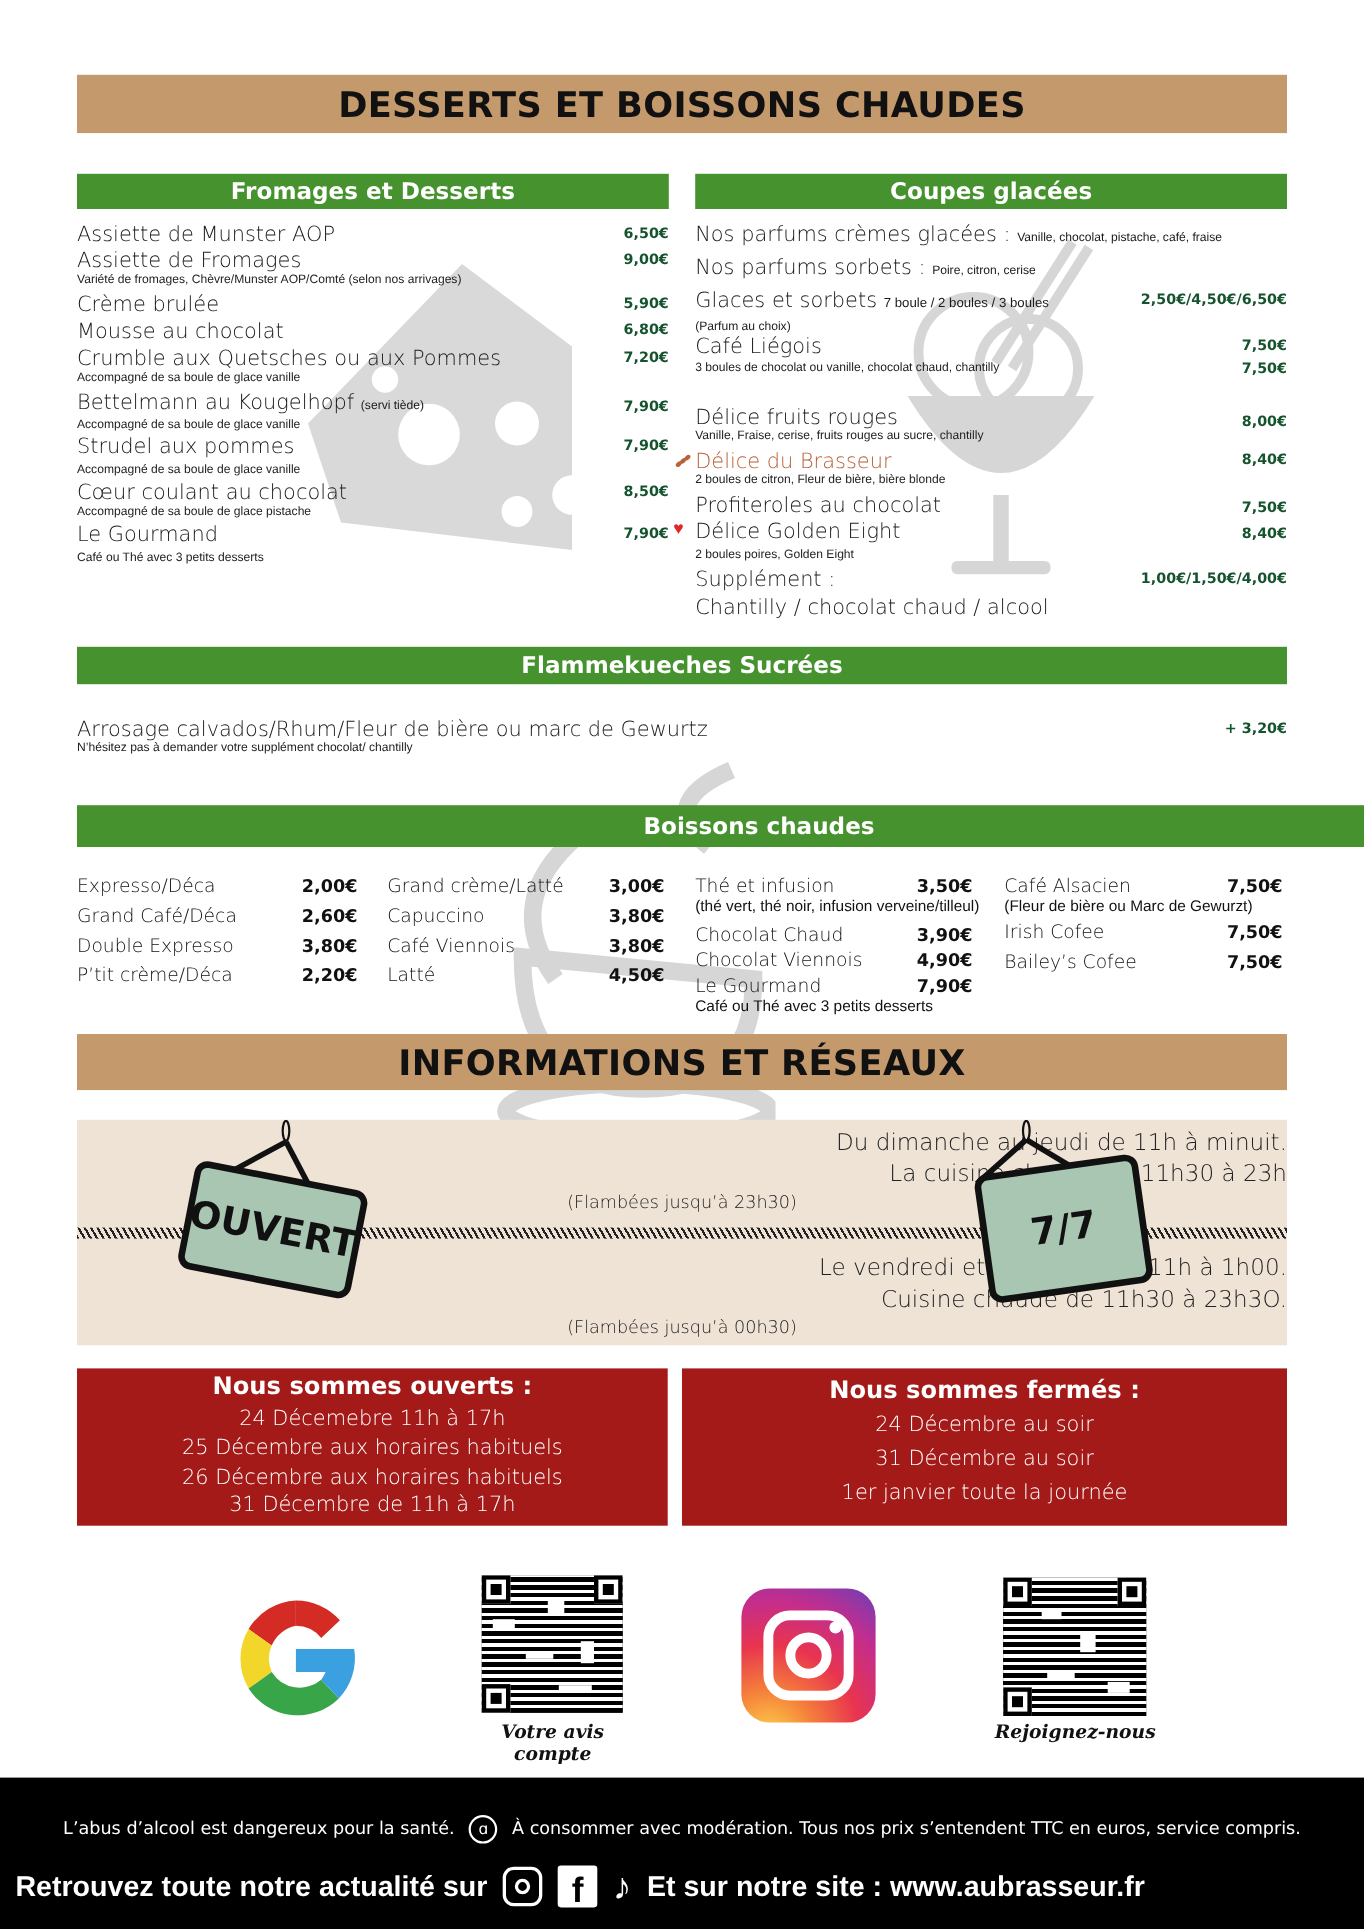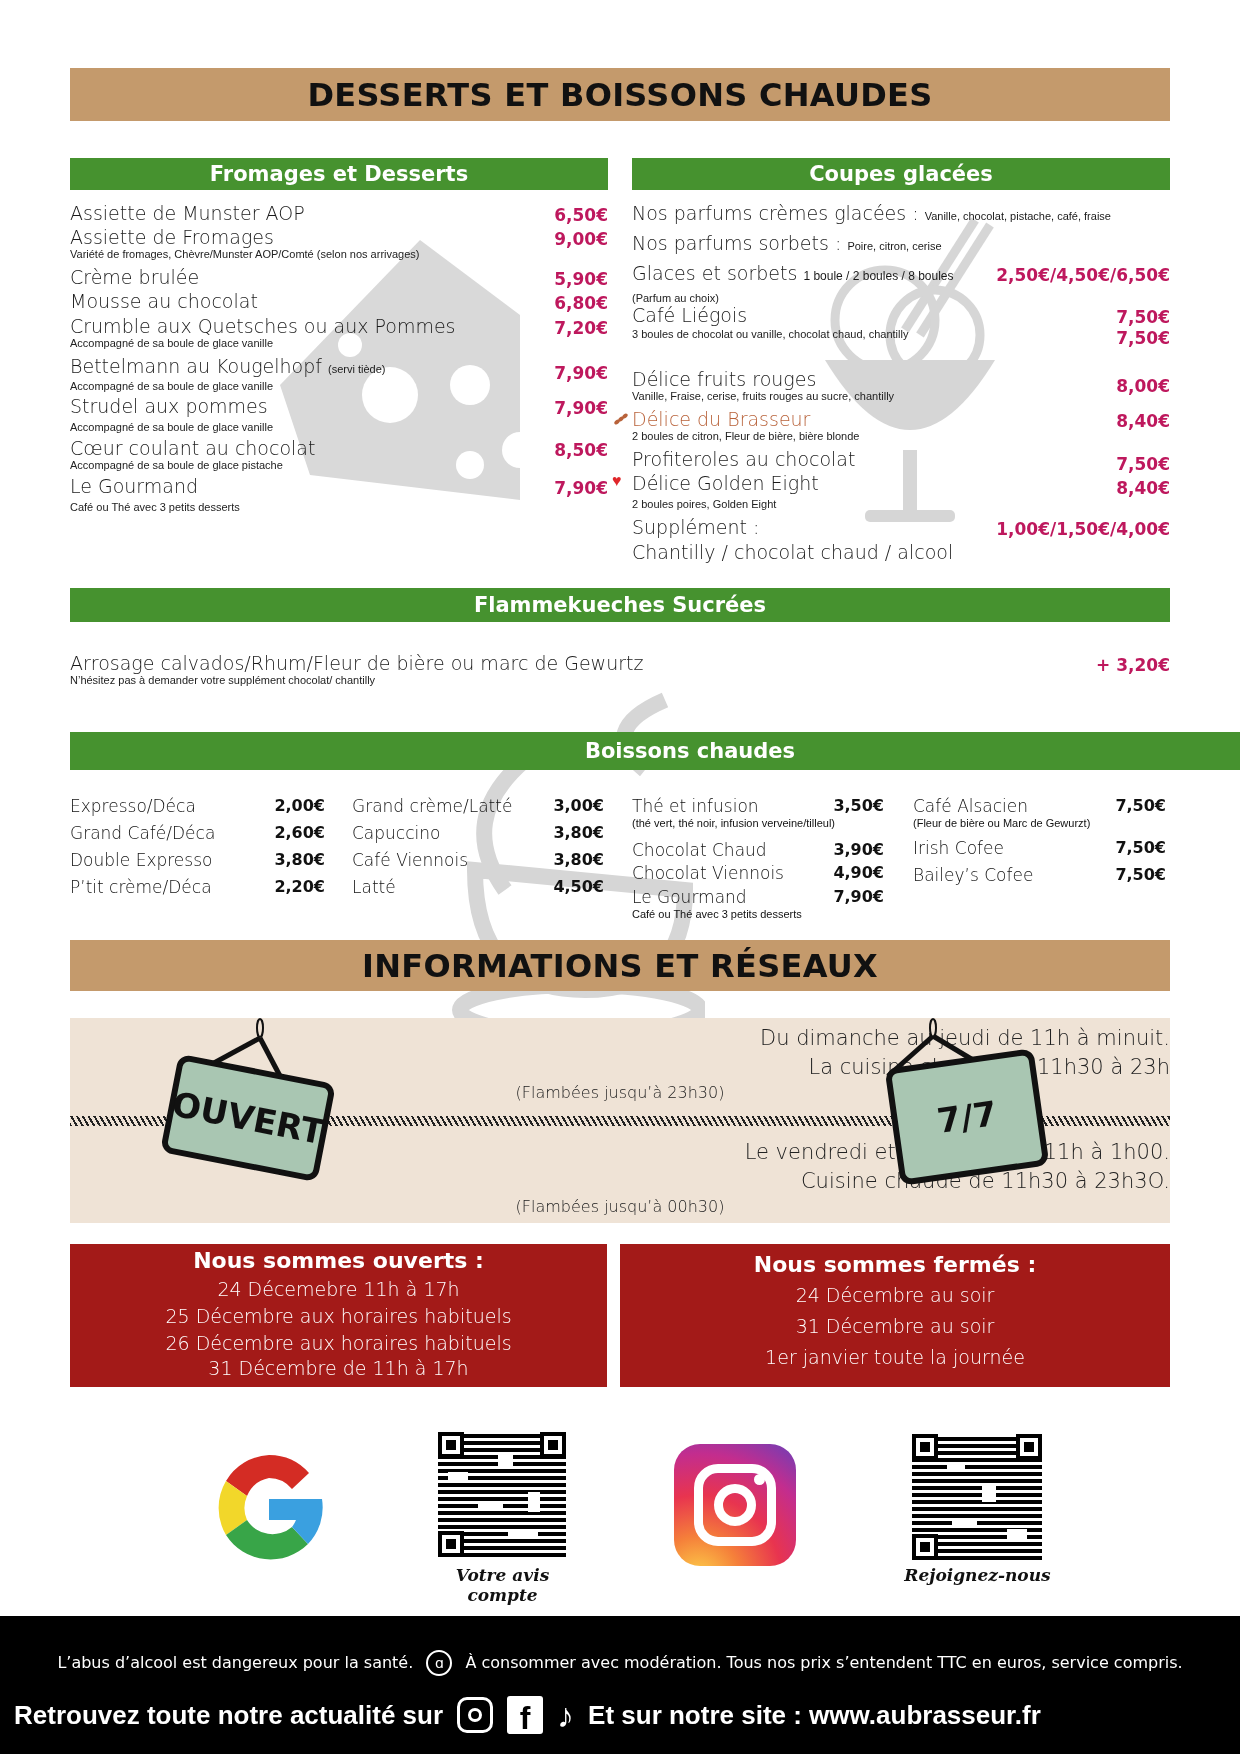--- a/index.html
+++ b/index.html
@@ -12,29 +12,29 @@
 
   .bar-green { position: absolute; height: 32px; background: #46922f; display: flex; align-items: center; justify-content: center; }
   .bar-green span { color: #fff; font-family: "DejaVu Sans", sans-serif; font-weight: bold; font-size: 21px; }
 
   .wm { position: absolute; z-index: 0; }
   .col { position: absolute; z-index: 1; }
 
   .item { position: relative; }
   .item .name { font-family: "DejaVu Sans", sans-serif; font-size: 19px; font-weight: 300; color: #1a1a1a; white-space: nowrap; line-height: 22px; }
   .item .sub { font-family: "Liberation Sans", sans-serif; font-size: 11px; color: #222; line-height: 13px; white-space: nowrap; }
-  .item .price { position: absolute; right: 0; top: 3px; font-family: "DejaVu Sans", sans-serif; font-weight: bold; font-size: 17px; color: #be185d; margin-left: 48px; }
+  .item .price { position: absolute; right: 0; top: 3px; font-family: "DejaVu Sans", sans-serif; font-weight: bold; font-size: 13px; color: #14532d; margin-left: 48px; }
   .inline-small { font-size: 11px; font-family: "Liberation Sans", sans-serif; }
   .accent { color: #b8623a !important; }
 
   .hot-col { position: absolute; z-index: 1; }
   .hot-row { position: relative; height: 27px; }
   .hot-row .name { font-family: "DejaVu Sans", sans-serif; font-size: 17px; font-weight: 300; line-height: 22px; white-space: nowrap; }
   .hot-row .price { position: absolute; right: 0; top: 0; font-family: "DejaVu Sans", sans-serif; font-weight: bold; font-size: 16px; line-height: 22px; }
-  .hot-row .sub { font-size: 11px; line-height: 12px; white-space: nowrap; }
+  .hot-row .sub { font-size: 14px; line-height: 12px; white-space: nowrap; }
 
   .hours-box { position: absolute; left: 70px; top: 1018px; width: 1100px; height: 205px; background: #efe3d6; }
   .rope { position: absolute; left: 0; right: 0; top: 98px; height: 10px;
     background: repeating-linear-gradient(60deg, #222 0 2px, transparent 2px 5px); }
   .hours-text { position: absolute; left: 0; right: 0; text-align: center; font-family: "DejaVu Sans", sans-serif; font-weight: 300; color: #222; }
   .hours-text .l { font-size: 21px; line-height: 29px; text-align: right; }
   .hours-text .s { font-size: 16px; line-height: 22px; }
 
   .sign { position: absolute; width: 160px; height: 100px; background: #a9c6b2; border: 6px solid #111; border-radius: 12px;
     display: flex; align-items: center; justify-content: center; }
@@ -147,21 +147,21 @@
   <span>Coupes glacées</span>
 </div>
 <div class="col" style="left:632px;top:202px;width:538px;">
   <div class="item" style="height:30px">
     <div class="name"><span>Nos parfums crèmes glacées :</span> <span class="inline-small">Vanille, chocolat, pistache, café, fraise</span></div>
   </div>
   <div class="item" style="height:30px">
     <div class="name"><span>Nos parfums sorbets :</span> <span class="inline-small">Poire, citron, cerise</span></div>
   </div>
   <div class="item" style="height:42px">
-    <div class="name"><span>Glaces et sorbets</span> <span class="inline-small" style="font-size:12px">1 boule / 2 boules / 8 boules</span></div>
+    <div class="name"><span>Glaces et sorbets</span> <span class="inline-small" style="font-size:12px">7 boule / 2 boules / 3 boules</span></div>
     <div class="sub" style="margin-top:5px">(Parfum au choix)</div>
     <div class="price">2,50€/4,50€/6,50€</div>
   </div>
   <div class="item" style="height:24px">
     <div class="name">Café Liégois</div>
     <div class="price">7,50€</div>
   </div>
   <div class="item" style="height:40px">
     <div class="sub">3 boules de chocolat ou vanille, chocolat chaud, chantilly</div>
     <div class="price" style="top:0">7,50€</div>

